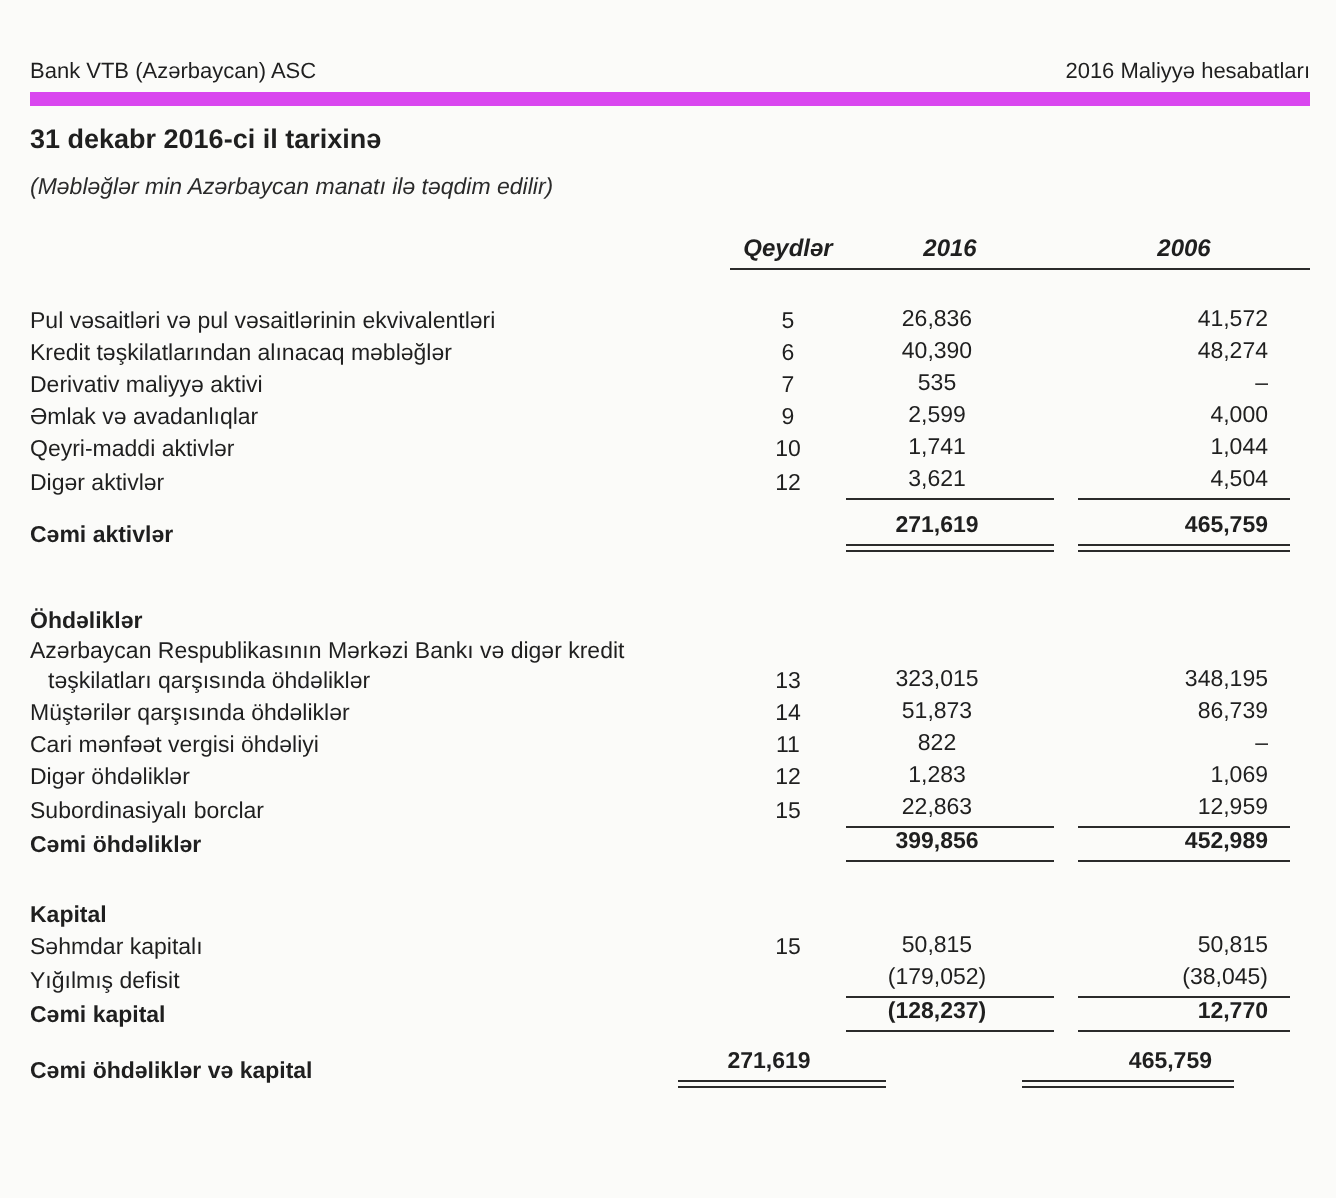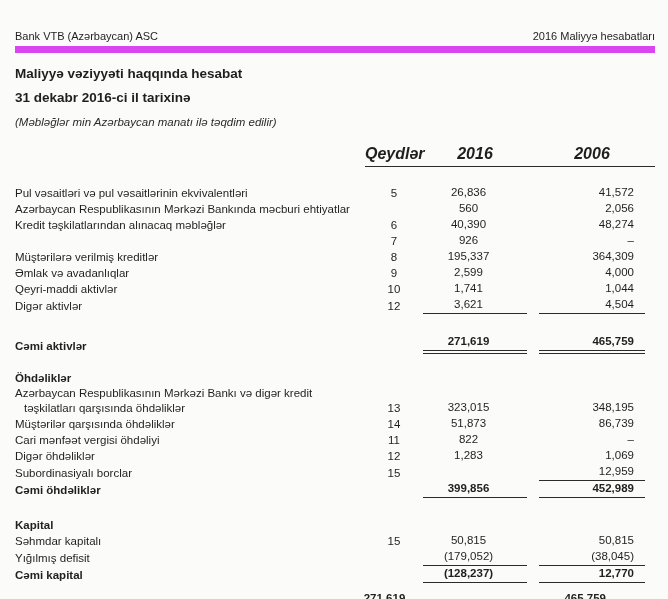--- a/index.html
+++ b/index.html
@@ -27,21 +27,21 @@
   .subtitle { font-size: 13.5px; font-weight: bold; margin-top: 9px; }
   .units-note { font-size: 11.5px; font-style: italic; margin-top: 11px; color: #2a2a2a; }
 
   
   .grid-cols {
     display: grid;
     grid-template-columns: 1fr 58px 104px 12px 106px 10px;
   }
   .thead {
     margin-top: 17px;
-    font-size: 16px;
+    font-size: 12px;
     font-weight: bold;
     font-style: italic;
   }
   .thead-right {
     grid-column: 2 / 7;
     display: grid;
     grid-template-columns: 58px 104px 12px 106px 10px;
     border-bottom: 1.5px solid #2b2b2b;
     padding-bottom: 3px;
   }
@@ -64,36 +64,35 @@
   .c-val { padding-bottom: 1px; }
   .v2016 { grid-column: 3; text-align: center; padding-right: 13px; }
   .v2015 { grid-column: 5; text-align: right; padding-right: 11px; }
 
   .row.section .c-label { font-weight: bold; }
   .row.total .c-label, .row.total .c-val { font-weight: bold; }
 
   .rule-below { border-bottom: 1.5px solid #2b2b2b; }
   .rule-double-below { border-bottom: 4px double #2b2b2b; }
 
-  .gap-6 { margin-top: 20px; }
+  .gap-6 { margin-top: 6px; }
   .gap-8 { margin-top: 8px; gap: 28px; }
-  .gap-14 { margin-top: 17px; }
+  .gap-14 { margin-top: 28px; }
   .gap-20 { margin-top: 20px; }
 </style>
 </head>
 <body>
 
 <div class="page">
 
   <div class="doc-header">
     <span>Bank VTB (Azərbaycan) ASC</span>
     <span>2016 Maliyyə hesabatları</span>
   </div>
 
-  <div class="title">Maliyyə vəziyyəti haqqında hesabat</div>
   <div class="subtitle">31 dekabr 2016-ci il tarixinə</div>
   <div class="units-note">(Məbləğlər min Azərbaycan manatı ilə təqdim edilir)</div>
 
   <div class="thead grid-cols">
     <div class="thead-right">
       <span class="th-notes">Qeydlər</span>
       <span class="th-2016">2016</span>
       <span class="th-2015">2006</span>
     </div>
   </div>
@@ -105,46 +104,35 @@
     <div class="c-val v2015"></div>
   </div>
 
   <div class="row item">
     <div class="c-label"><span class="l1">Pul vəsaitləri və pul vəsaitlərinin ekvivalentləri</span></div>
     <div class="c-note">5</div>
     <div class="c-val v2016">26,836</div>
     <div class="c-val v2015">41,572</div>
   </div>
 
-  <div class="row item">
-    <div class="c-label"><span class="l1">Azərbaycan Respublikasının Mərkəzi Bankında məcburi ehtiyatlar</span></div>
-    <div class="c-note"></div>
-    <div class="c-val v2016">560</div>
-    <div class="c-val v2015">2,056</div>
-  </div>
 
   <div class="row item">
     <div class="c-label"><span class="l1">Kredit təşkilatlarından alınacaq məbləğlər</span></div>
     <div class="c-note">6</div>
     <div class="c-val v2016">40,390</div>
     <div class="c-val v2015">48,274</div>
   </div>
 
   <div class="row item">
+    <div class="c-label"><span class="l1">Derivativ maliyyə aktivi</span></div>
     <div class="c-note">7</div>
-    <div class="c-val v2016">926</div>
+    <div class="c-val v2016">535</div>
     <div class="c-val v2015">–</div>
   </div>
 
-  <div class="row item">
-    <div class="c-label"><span class="l1">Müştərilərə verilmiş kreditlər</span></div>
-    <div class="c-note">8</div>
-    <div class="c-val v2016">195,337</div>
-    <div class="c-val v2015">364,309</div>
-  </div>
 
   <div class="row item">
     <div class="c-label"><span class="l1">Əmlak və avadanlıqlar</span></div>
     <div class="c-note">9</div>
     <div class="c-val v2016">2,599</div>
     <div class="c-val v2015">4,000</div>
   </div>
 
   <div class="row item">
     <div class="c-label"><span class="l1">Qeyri-maddi aktivlər</span></div>
@@ -198,20 +186,21 @@
   <div class="row item">
     <div class="c-label"><span class="l1">Digər öhdəliklər</span></div>
     <div class="c-note">12</div>
     <div class="c-val v2016">1,283</div>
     <div class="c-val v2015">1,069</div>
   </div>
 
   <div class="row item">
     <div class="c-label"><span class="l1">Subordinasiyalı borclar</span></div>
     <div class="c-note">15</div>
+    <div class="c-val v2016 rule-below">22,863</div>
     <div class="c-val v2015 rule-below">12,959</div>
   </div>
 
   <div class="row total">
     <div class="c-label"><span class="l1">Cəmi öhdəliklər</span></div>
     <div class="c-note"></div>
     <div class="c-val v2016 rule-below">399,856</div>
     <div class="c-val v2015 rule-below">452,989</div>
   </div>
 

